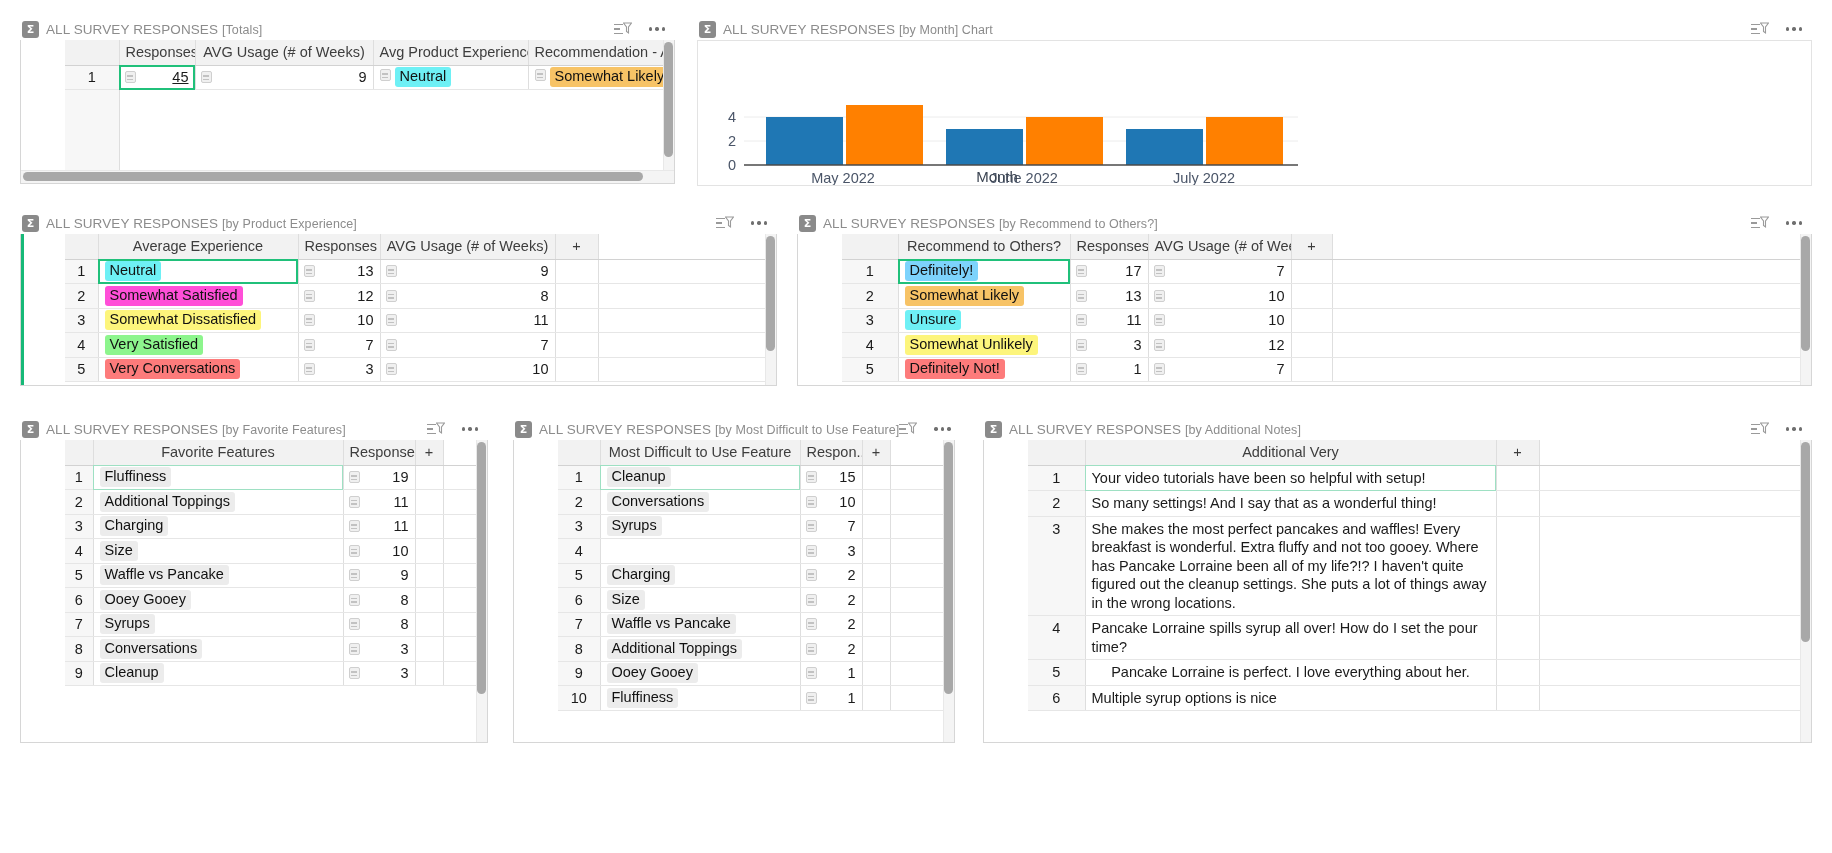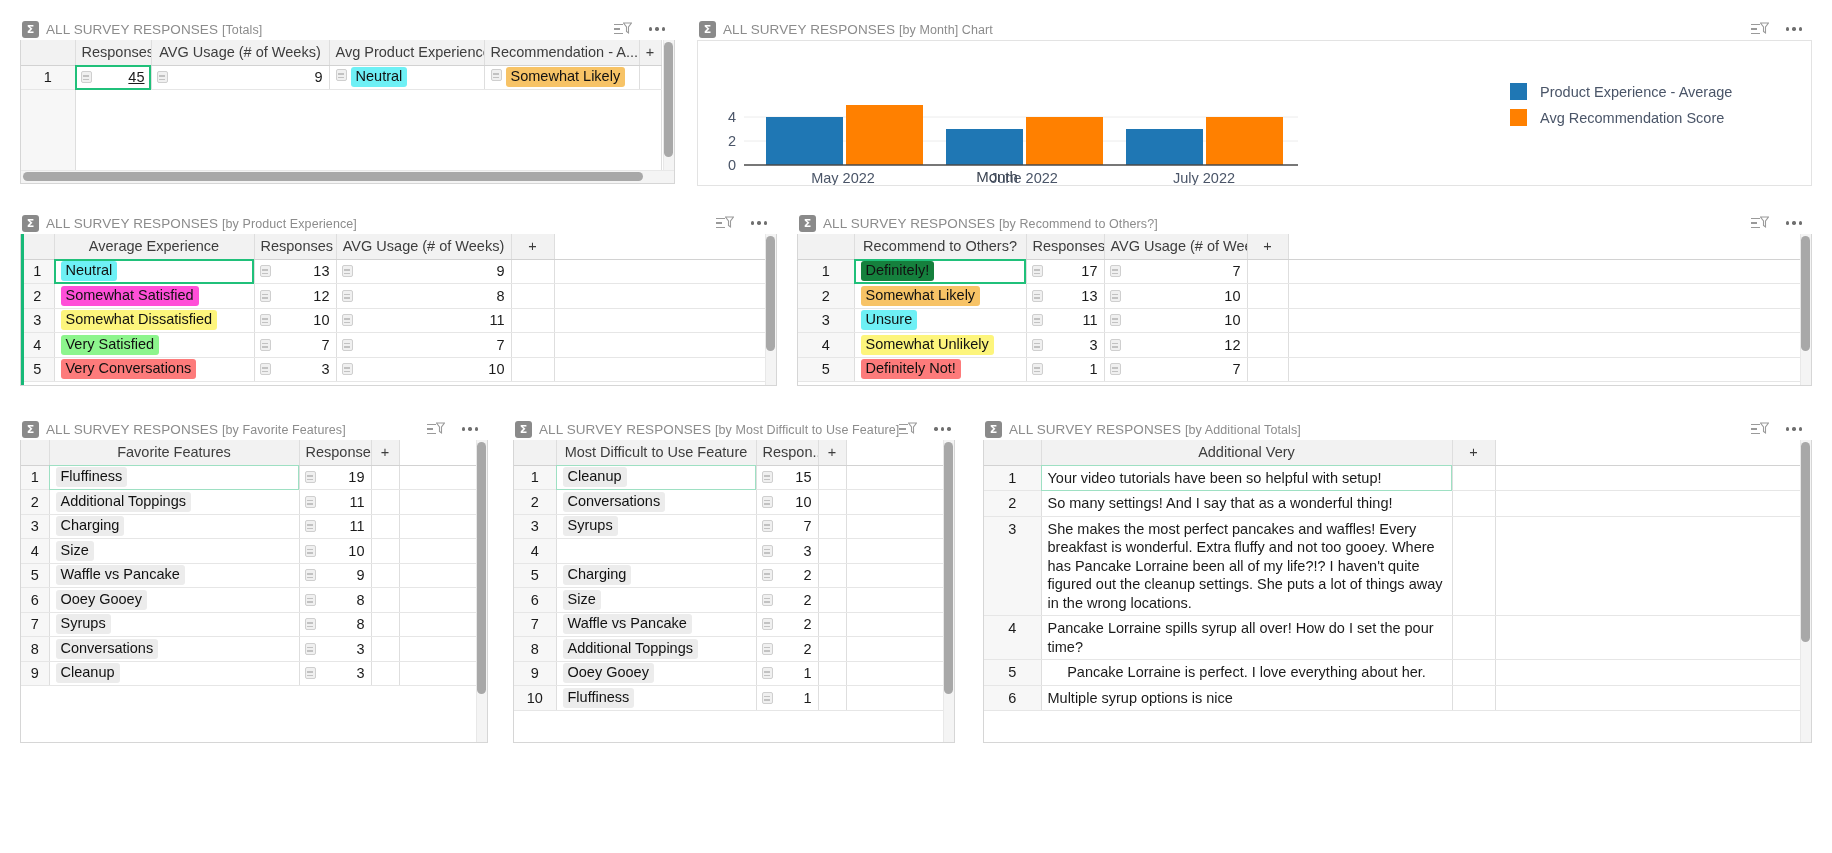--- a/index.html
+++ b/index.html
@@ -46,20 +46,21 @@
   .ico-dots i {
     width: 3.4px; height: 3.4px; border-radius: 50%;
     background: #6f6f6f; display: block;
   }
 
   
   .grid-wrap {
     position: relative; background: #ffffff;
     border: 1px solid #d6d6d6; border-top: none;
     overflow: hidden;
+    padding-left: 44px;
   }
   table.grid { border-collapse: collapse; table-layout: fixed; }
   table.grid th, table.grid td {
     border-right: 1px solid #dedede;
     border-bottom: 1px solid #e6e6e6;
     font-size: 14.5px; color: #1b1b1b;
     height: 24.5px; padding: 0 6px;
     font-weight: normal; white-space: nowrap; overflow: hidden;
   }
   table.grid th {
@@ -240,30 +241,20 @@
 
         <rect x="428" y="88" width="77" height="36" fill="#1f77b4"></rect>
         <rect x="508" y="76" width="77" height="48" fill="#ff8000"></rect>
 
         <line x1="46" y1="124" x2="600" y2="124" stroke="#4a4a4a" stroke-width="1.3"></line>
         <text class="axis-lbl" x="145" y="142" text-anchor="middle">May 2022</text>
         <text class="axis-lbl" x="326" y="142" text-anchor="middle">June 2022</text>
         <text class="axis-lbl" x="506" y="142" text-anchor="middle">July 2022</text>
       </svg>
       <div style="position:absolute; left:0; top:152px; width:600px; text-align:center;"></div>
-      <div class="chart-legend" style="left:812px; top:42px;">
-        <div class="legend-row">
-          <span class="legend-sw" style="background:#1f77b4"></span>
-          <span class="legend-lbl">Product Experience - Average</span>
-        </div>
-        <div class="legend-row">
-          <span class="legend-sw" style="background:#ff8000"></span>
-          <span class="legend-lbl">Avg Recommendation Score</span>
-        </div>
-      </div>
     </div>
     <div style="position:absolute; left:0; top:150px; width:600px; text-align:center; font-size:15px; color:#3b4452;">Month</div>
   </div>
 
   <div class="panel" style="left:20px; top:212px; width:757px;">
     <div class="panel-head">
       <span class="sigma-icon">Σ</span>
       <span class="panel-title"><span>ALL SURVEY RESPONSES</span> <span style="font-size:12.5px">[by Product Experience]</span></span>
       <div class="head-tools">
         <span class="ico-filter">
@@ -387,21 +378,21 @@
           <th>Recommend to Others?</th>
           <th>Responses</th>
           <th>AVG Usage (# of Weeks)</th>
           <th class="plus-h">+</th>
           <th style="background:#ffffff; border-right:none;"></th>
         </tr>
           </thead>
         <tbody id="rec-body">
             <tr>
               <td class="rownum">1</td>
-              <td class="txt-cell sel"><span class="tag" style="background:#15803d">Definitely!</span></td>
+              <td class="txt-cell sel"><span class="tag" style="background:#7dd3fc">Definitely!</span></td>
               <td class="num-cell"><span class="handle"></span><span>17</span></td>
               <td class="num-cell"><span class="handle"></span><span>7</span></td>
               <td></td>
               <td style="border-right:none"></td>
             </tr>
             <tr>
               <td class="rownum">2</td>
               <td class="txt-cell"><span class="tag" style="background:#f7c366">Somewhat Likely</span></td>
               <td class="num-cell"><span class="handle"></span><span>13</span></td>
               <td class="num-cell"><span class="handle"></span><span>10</span></td>
@@ -663,21 +654,21 @@
       </table>
       <div class="vtrack">
           <div class="vscroll" style="top:2px; height:252px;"></div>
         </div>
     </div>
   </div>
 
   <div class="panel" style="left:983px; top:418px; width:829px;">
     <div class="panel-head">
       <span class="sigma-icon">Σ</span>
-      <span class="panel-title"><span>ALL SURVEY RESPONSES</span> <span style="font-size:12.5px">[by Additional Totals]</span></span>
+      <span class="panel-title"><span>ALL SURVEY RESPONSES</span> <span style="font-size:12.5px">[by Additional Notes]</span></span>
       <div class="head-tools">
         <span class="ico-filter">
           <span></span>
             <span></span>
             <span></span>
           <svg width="9" height="13" viewBox="0 0 9 13">
               <path d="M0.5 1h8l-3 4v6l-2-1.5V5z" fill="none" stroke="#5d5d5d" stroke-width="1.1"></path>
             </svg>
         </span>
         <span class="ico-dots">

